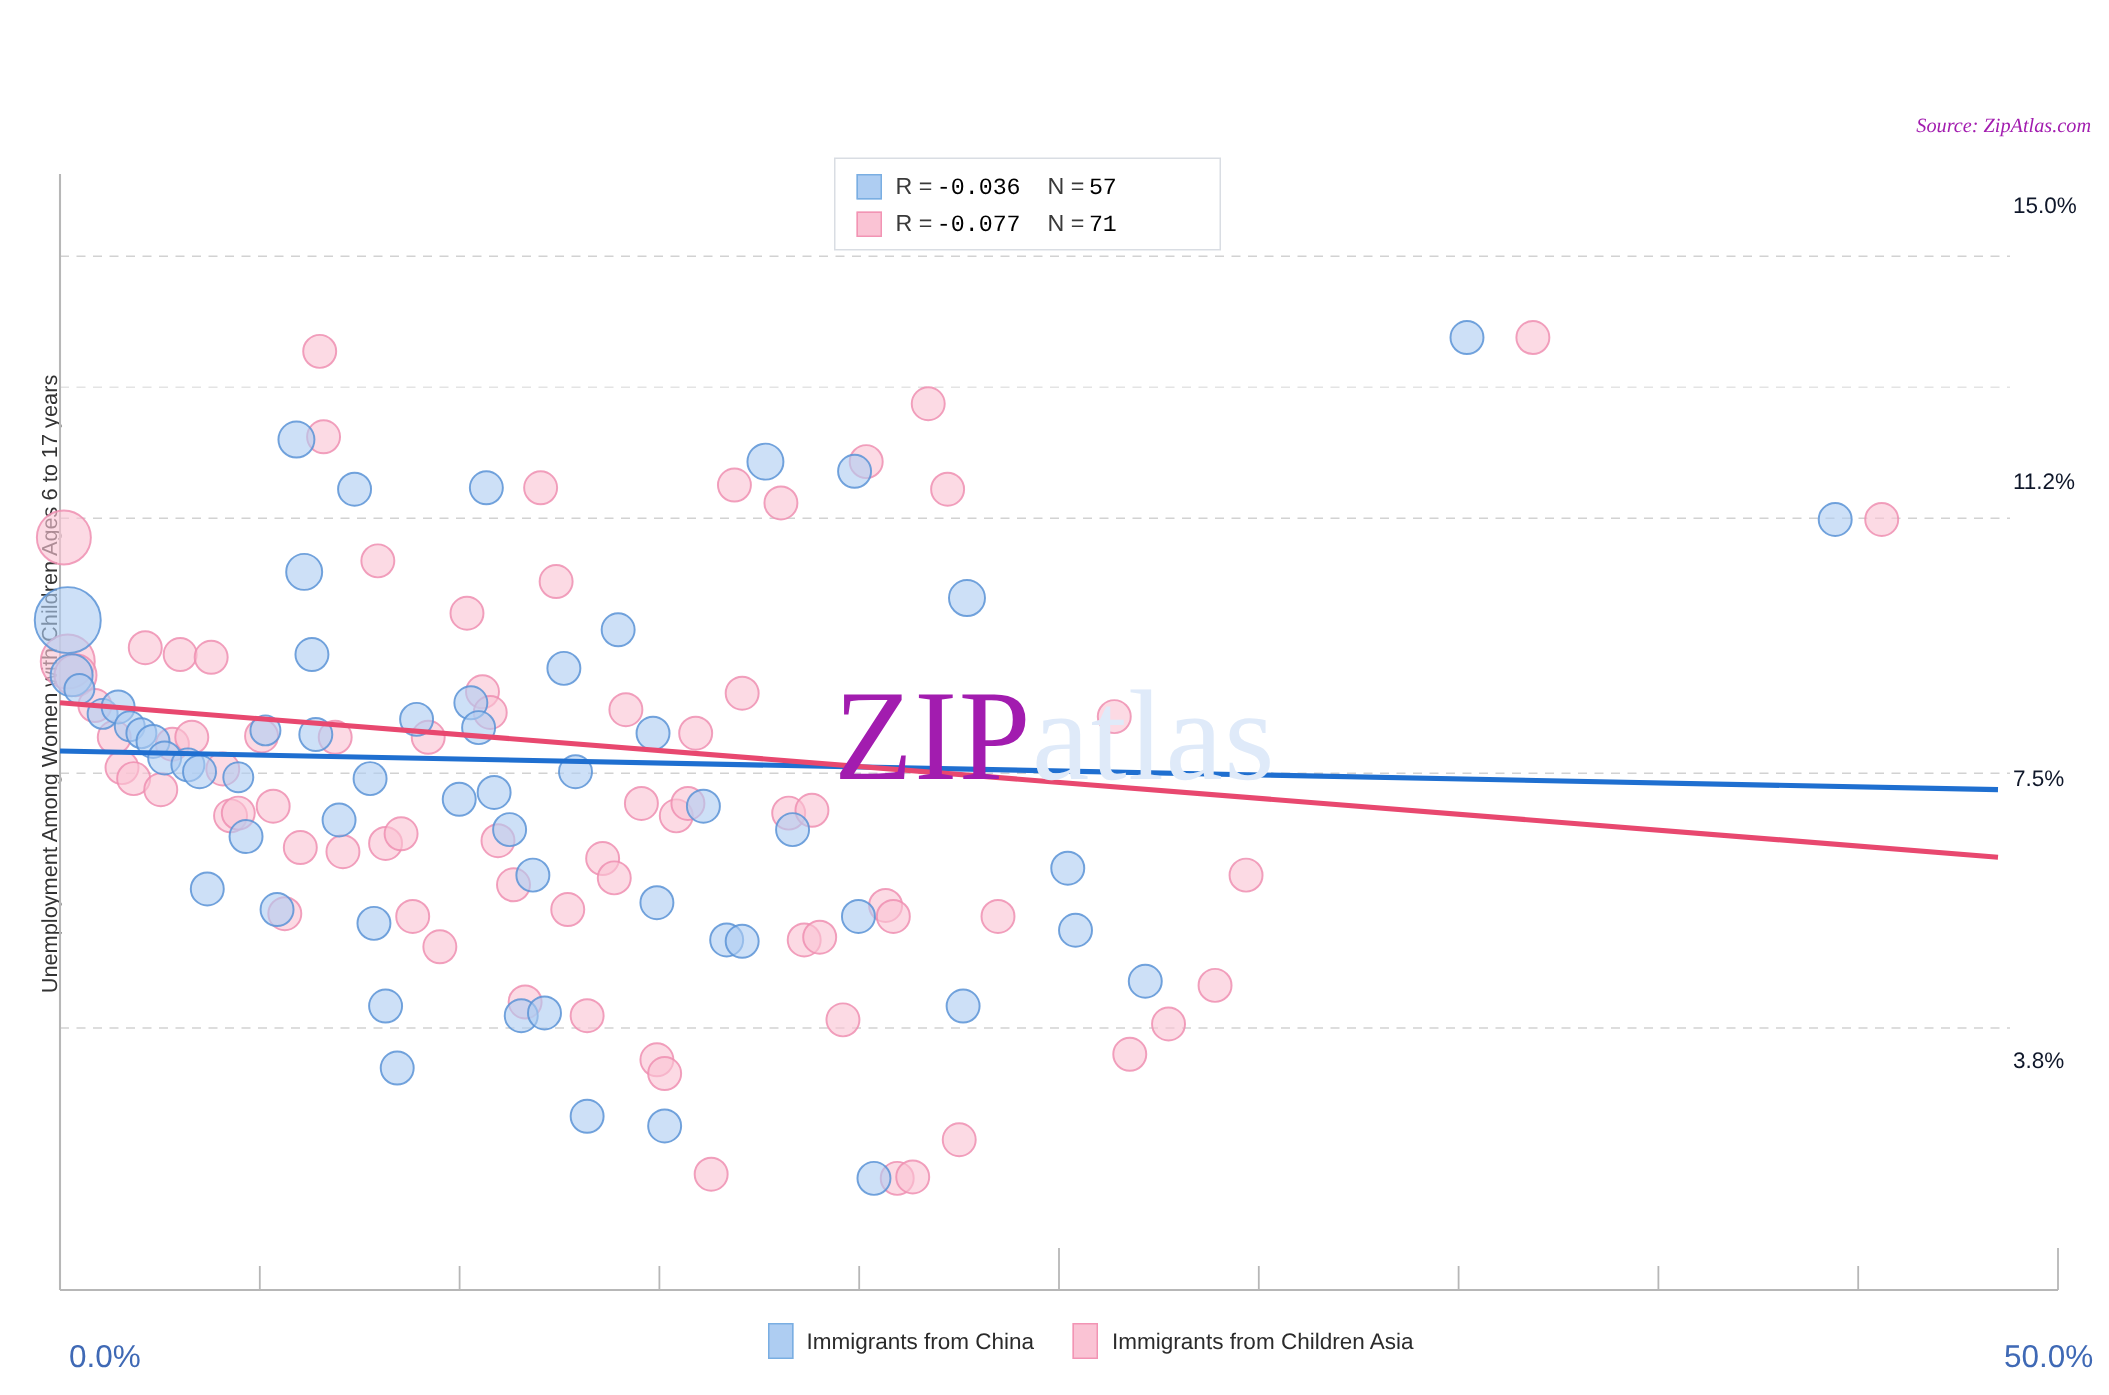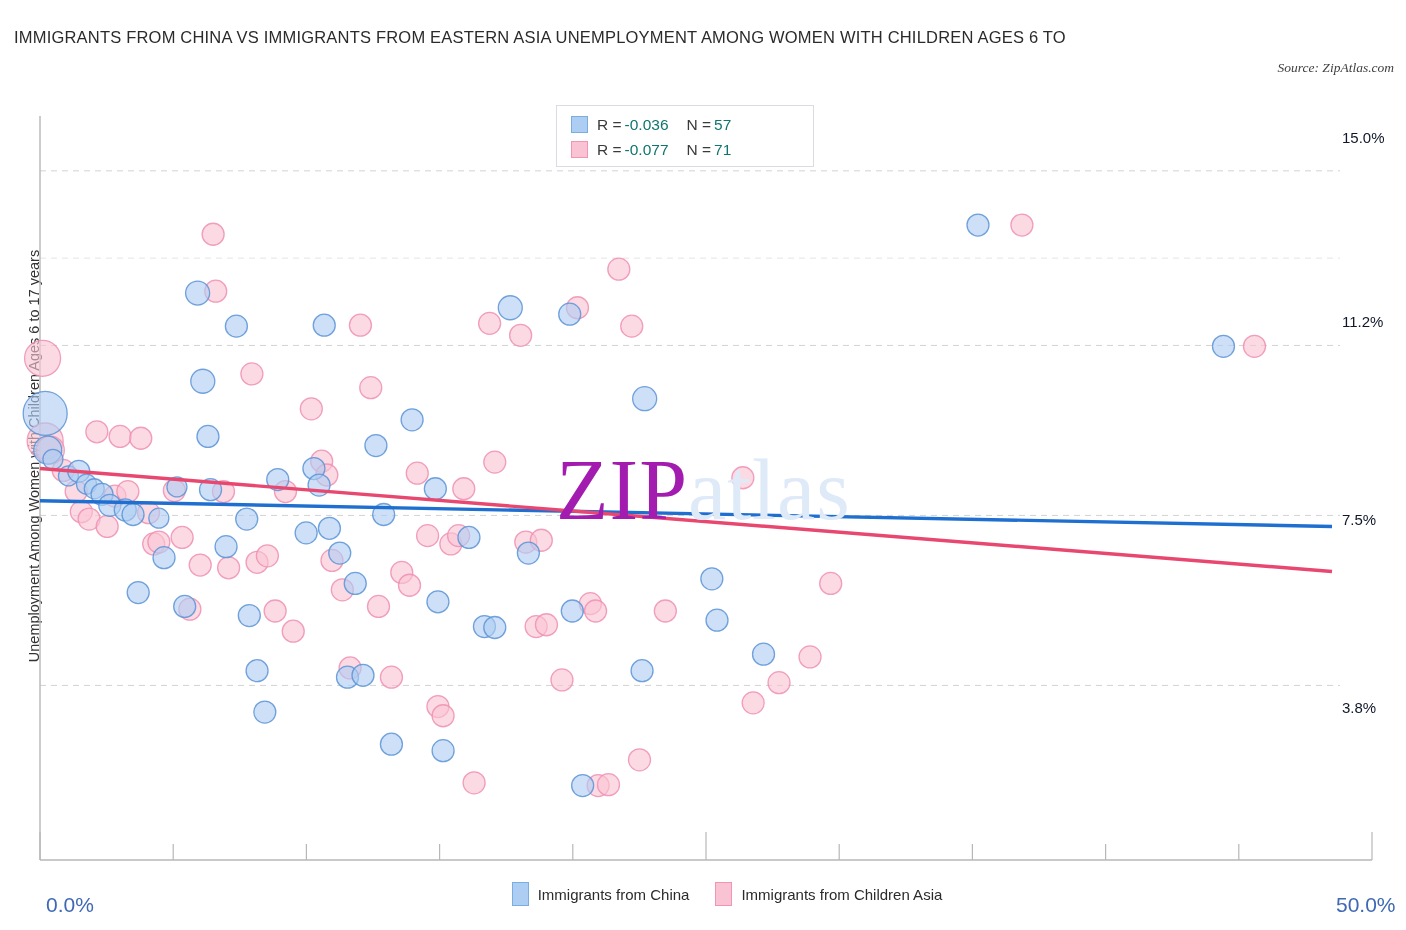--- a/index.html
+++ b/index.html
@@ -22,24 +22,24 @@
     font-size: 16.5px;
     letter-spacing: 0.2px;
     color: #2b2b2b;
     font-weight: 400;
     line-height: 38px;
     white-space: nowrap;
   }
   #source-label {
     position: absolute;
     right: 12px;
-    top: 60px;
+    top: 76px;
     font-size: 13.5px;
     font-style: italic;
-    color: #404040;
+    color: #a21caf;
     font-family: "Liberation Serif", serif;
   }
   #plot-wrap {
     position: absolute;
     left: 0;
     top: 0;
     width: 1406px;
     height: 930px;
   }
   #y-axis-title {
@@ -85,21 +85,21 @@
   }
   .legend-swatch {
     width: 17px;
     height: 17px;
     margin-right: 9px;
     flex: 0 0 auto;
   }
   .sw-blue { background: #aecdf2; border: 1.5px solid #7aaee2; }
   .sw-pink { background: #fac3d4; border: 1.5px solid #f294b4; }
   .lg-k { color: #3a3a3a; margin-right: 3px; }
-  .lg-v { color: #0f766e; }
+  .lg-v { color: #000000; font-family: Liberation Mono, monospace; }
   .lg-gap { display: inline-block; width: 18px; }
   #bottom-legend {
     position: absolute;
     left: 0;
     top: 882px;
     width: 1406px;
     display: flex;
     justify-content: center;
     align-items: center;
     gap: 26px;
@@ -121,21 +121,20 @@
     user-select: none;
   }
   #watermark .zip { color: #a21caf; }
   #watermark .atlas { color: #dfeaf9; }
   svg#chart { position: absolute; left: 0; top: 0; }
 </style>
 </head>
 <body>
 
 <div id="title-block">
-  <div class="title-line">IMMIGRANTS FROM CHINA VS IMMIGRANTS FROM EASTERN ASIA UNEMPLOYMENT AMONG WOMEN WITH CHILDREN AGES 6 TO</div>
 </div>
 <div id="source-label">Source: ZipAtlas.com</div>
 
 <div id="plot-wrap">
 
   <div id="y-axis-title">Unemployment Among Women with Children Ages 6 to 17 years</div>
 
   <svg id="chart" width="1406" height="930">
       <g>
         <line x1="40" x2="1340" y1="170.8359133126935" y2="170.8359133126935" stroke="#d2d2d2" stroke-width="1" stroke-dasharray="6 5"></line>

